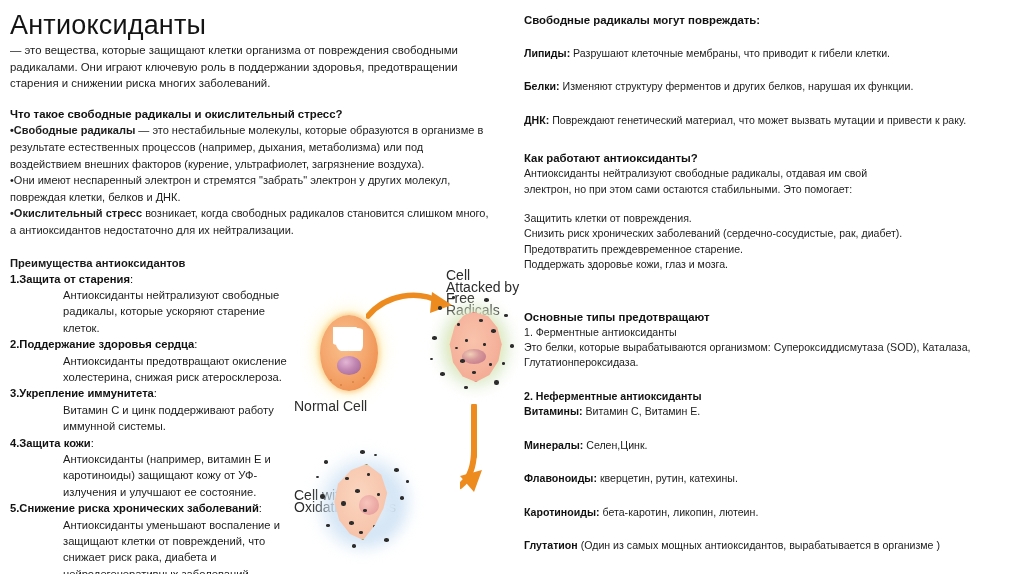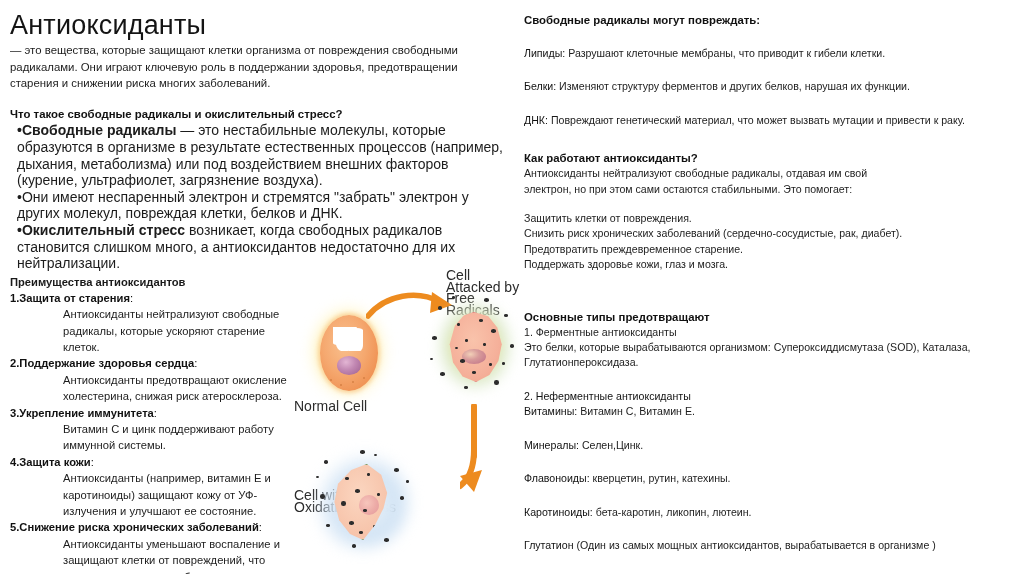--- a/index.html
+++ b/index.html
@@ -44,34 +44,33 @@
 
   .sec-head {
     font-size: 11.4px;
     font-weight: bold;
     line-height: 16.6px;
     color: #111111;
     margin-top: 14px;
   }
 
   .bullet-line {
-    font-size: 14px;
+    font-size: 11px;
     line-height: 16.6px;
     width: 486px;
     color: #1c1c1c;
     text-indent: 0;
-    margin-left: 7px;
   }
   .bullet-line b { font-weight: bold; }
 
   .benefits-head {
     font-size: 11.2px;
     font-weight: bold;
     line-height: 16px;
-    margin-top: 2px;
+    margin-top: 16px;
   }
 
   .benefit-title {
     font-size: 11.2px;
     font-weight: bold;
     line-height: 16.4px;
     color: #111111;
   }
   .benefit-title .colon { font-weight: normal; }
 
@@ -203,21 +202,21 @@
     font-size: 11.4px;
     font-weight: bold;
     color: #111111;
     line-height: 16px;
   }
   .r-line {
     font-size: 10.6px;
     line-height: 15.4px;
     color: #1c1c1c;
   }
-  .r-line b { font-weight: normal; color: #111111; }
+  .r-line b { font-weight: bold; color: #111111; }
   .r-gap-14 { height: 14px; }
   .r-gap-18 { height: 18px; }
   .r-gap-22 { height: 22px; }
 </style>
 </head>
 <body>
 
 <div class="left-col">
 
   <h1 class="page-title">Антиоксиданты</h1>

